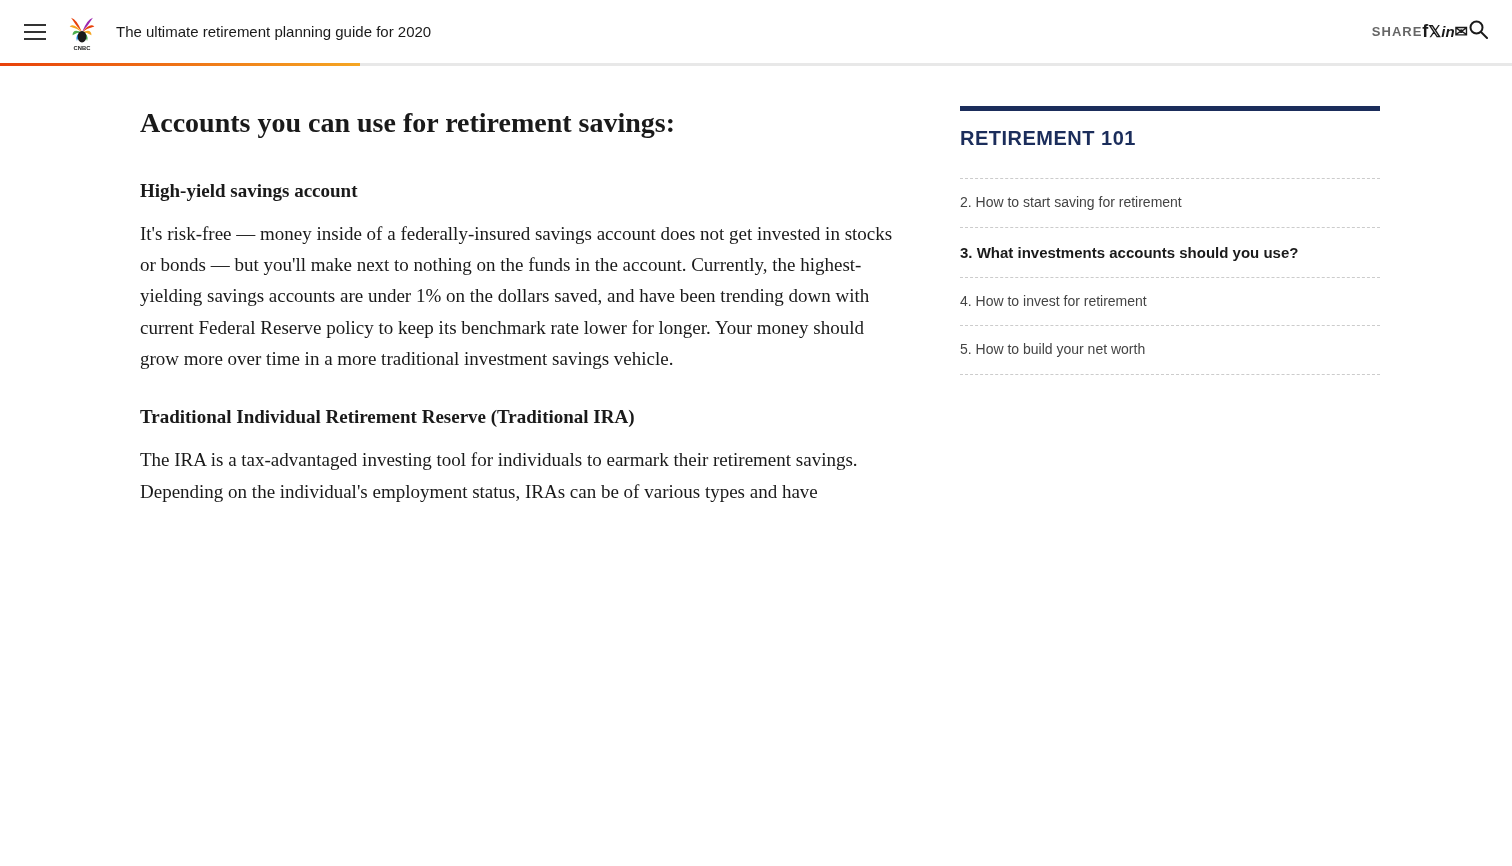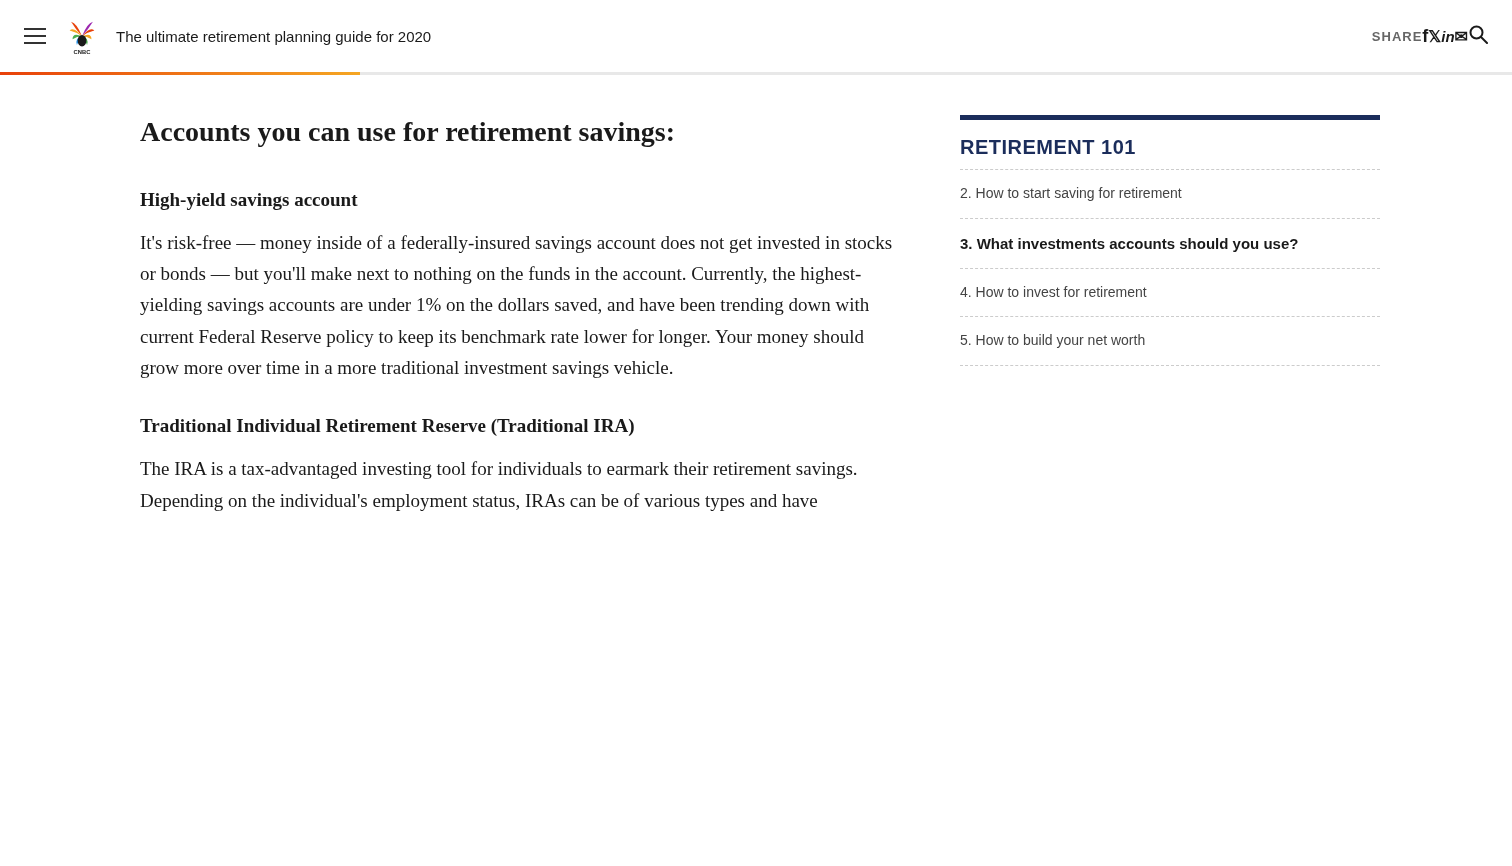--- a/index.html
+++ b/index.html
@@ -3,21 +3,21 @@
   <meta charset="utf-8">
   <style>
     * { margin: 0; padding: 0; box-sizing: border-box; }
     body { font-family: 'Georgia', serif; background: #fff; color: #1a1a1a; }
 
     
     .header {
       display: flex;
       align-items: center;
       padding: 0 24px;
-      height: 75px;
+      height: 66px;
       border-bottom: 3px solid #e8e8e8;
       position: relative;
     }
     .header::after {
       content: '';
       position: absolute;
       bottom: -3px;
       left: 0;
       width: 360px;
       height: 3px;
@@ -131,21 +131,21 @@
       height: 5px;
       background: #1b2d5b;
       margin-bottom: 16px;
     }
     .sidebar-heading {
       font-family: sans-serif;
       font-size: 20px;
       font-weight: 900;
       color: #1b2d5b;
       letter-spacing: 0.5px;
-      margin-bottom: 10px;
+      margin-bottom: 28px;
     }
     .sidebar-item {
       padding: 14px 0;
       border-bottom: 1px dashed #ccc;
       cursor: pointer;
     }
     .sidebar-item:first-child {
       border-top: 1px dashed #ccc;
     }
     .sidebar-item-text {

